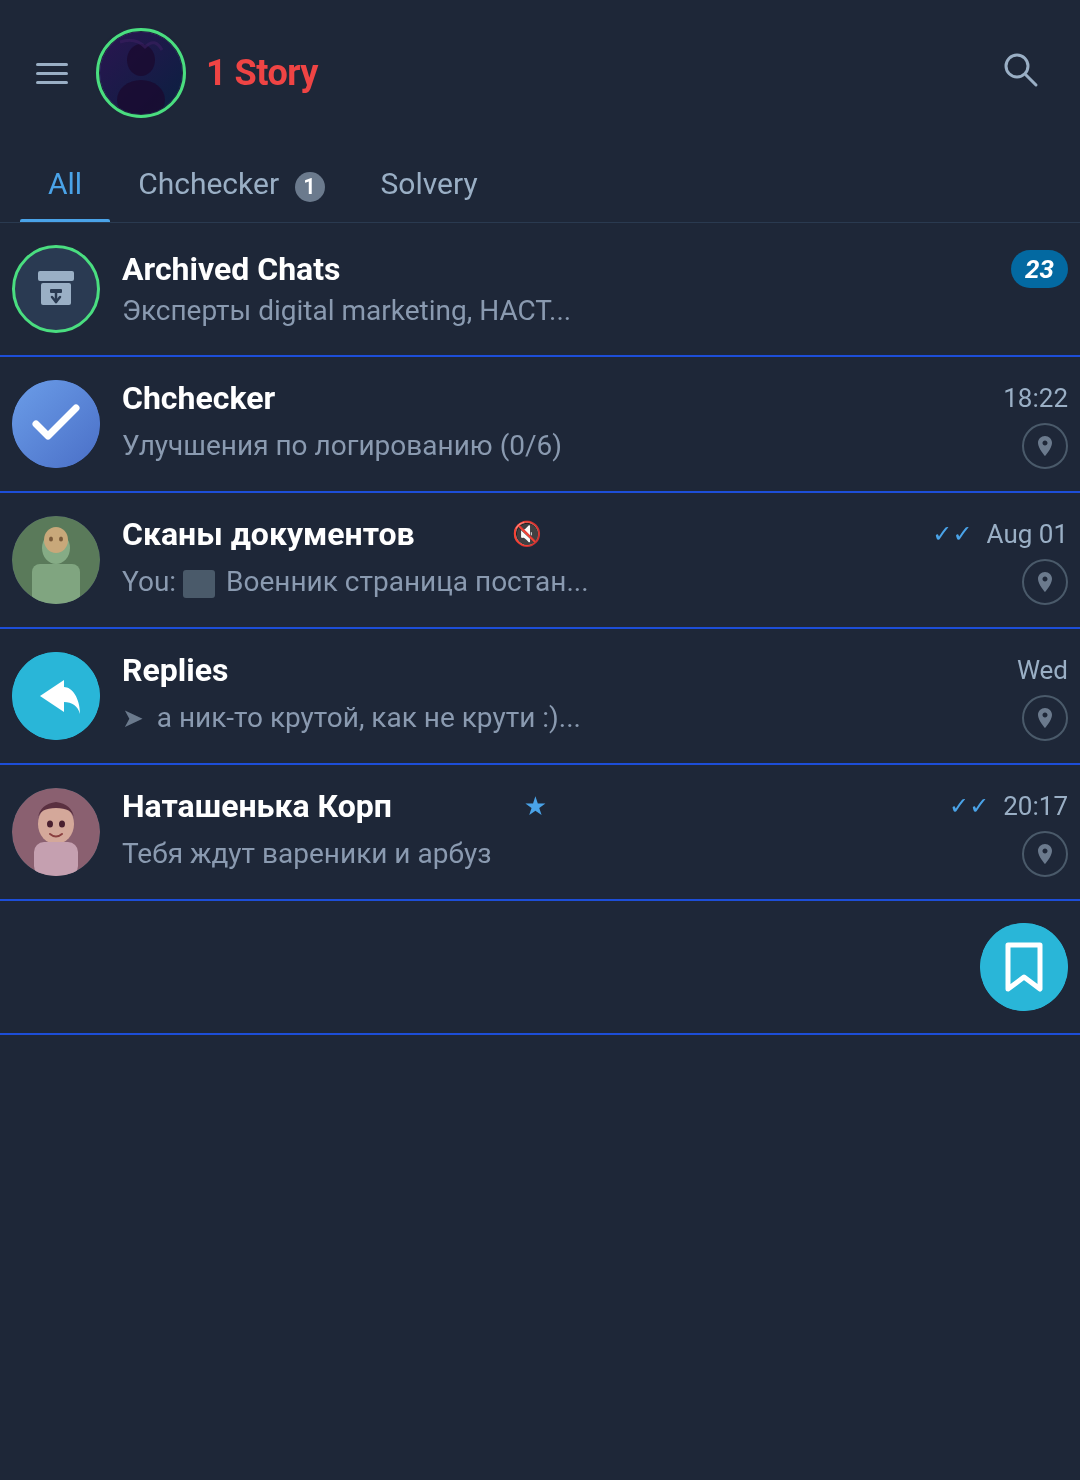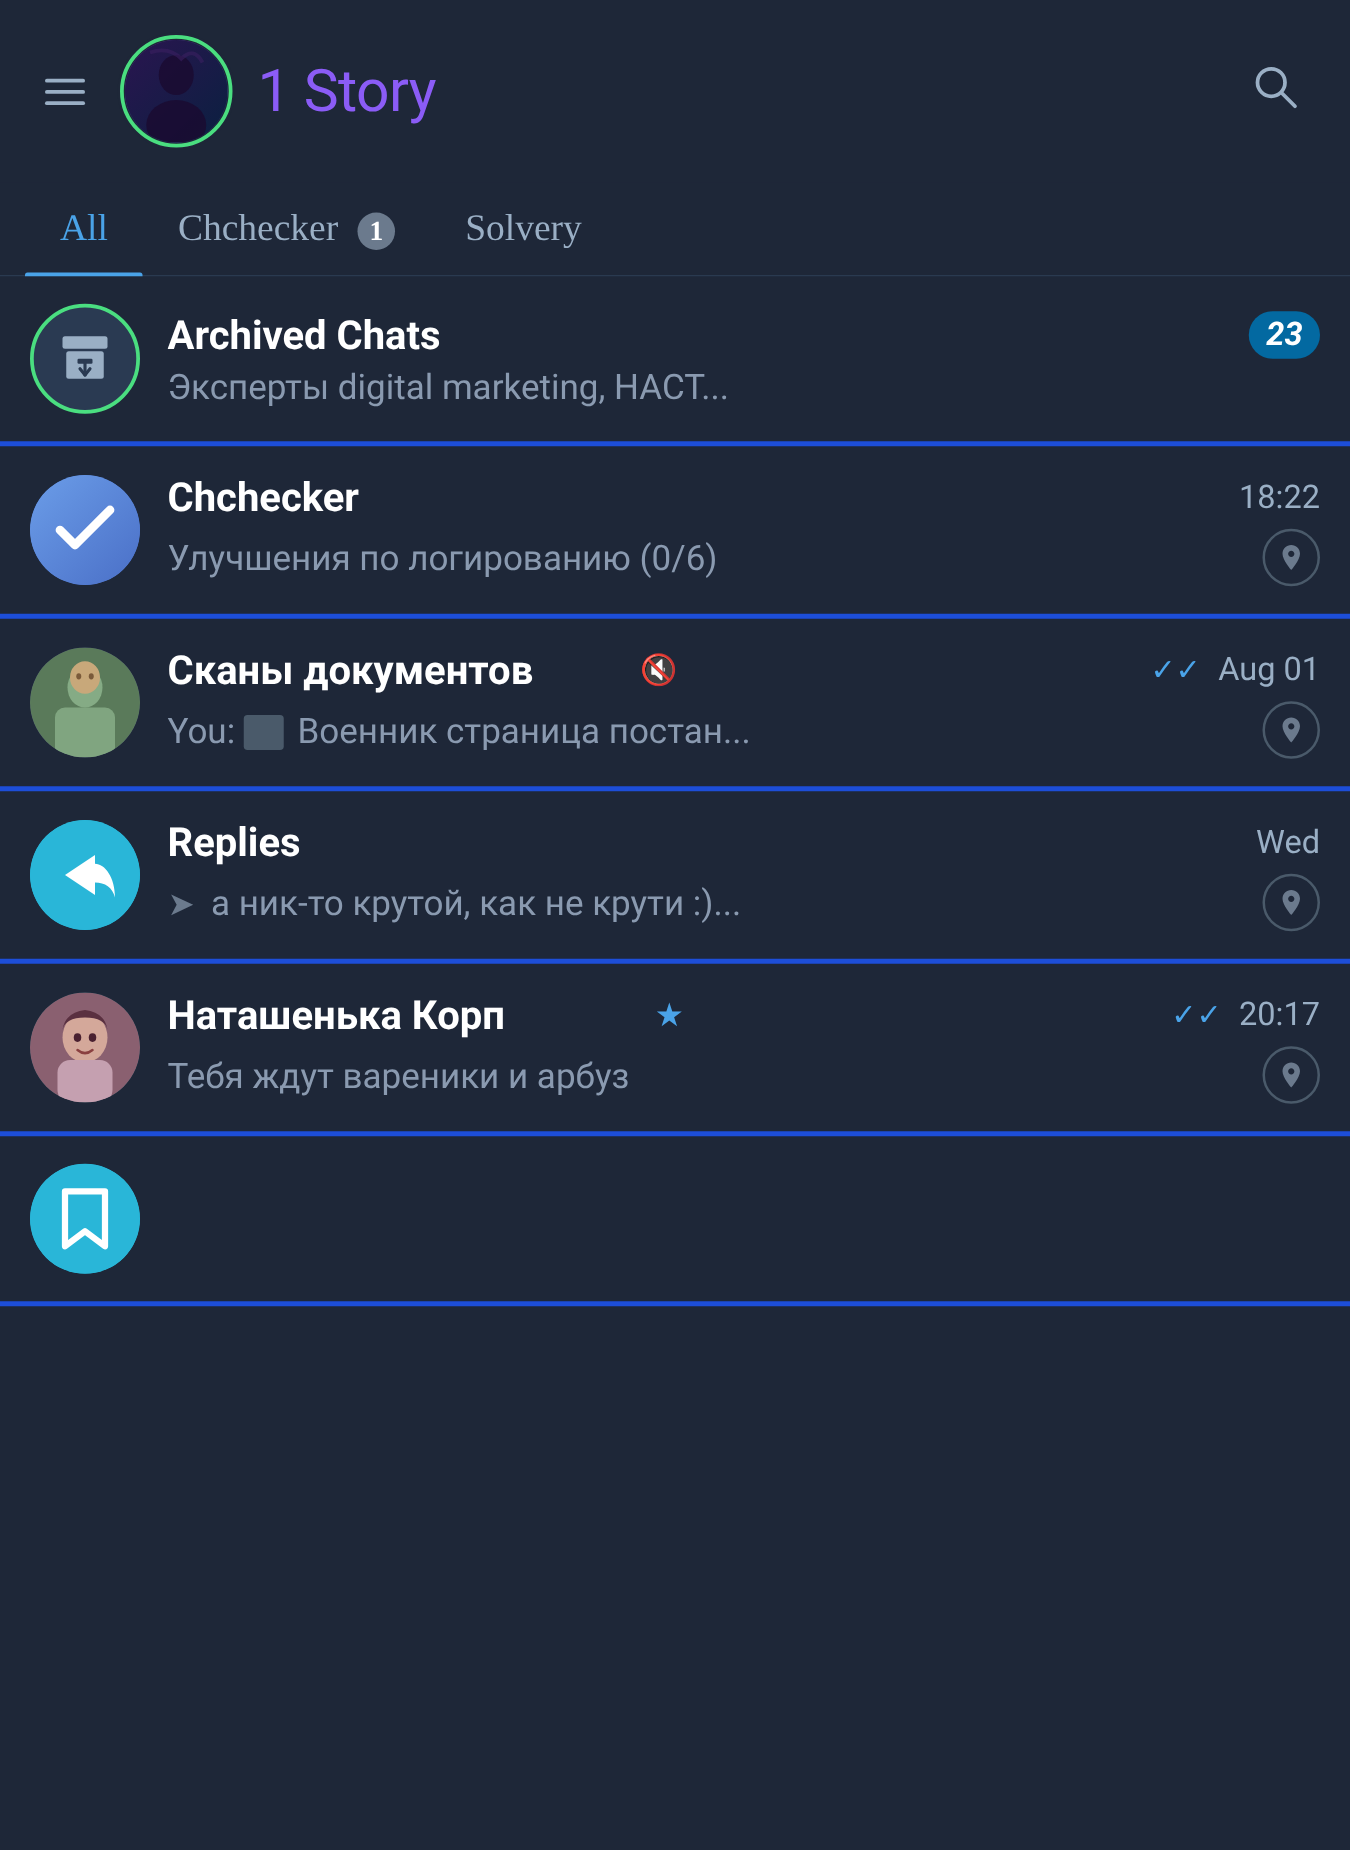--- a/index.html
+++ b/index.html
@@ -79,23 +79,23 @@
     
     .avatar-silhouette {
       width: 100%;
       height: 100%;
       position: absolute;
       top: 0; left: 0;
     }
 
     .header-title {
       flex: 1;
-      font-size: 47px;
-      font-weight: 400;
-      color: #8b5cf6;
+      font-size: 36px;
+      font-weight: 700;
+      color: #ef4444;
       letter-spacing: -0.5px;
     }
 
     .header-search-icon {
       cursor: pointer;
       padding: 8px;
       color: #9aafc5;
       font-size: 36px;
     }
 
@@ -108,21 +108,20 @@
       gap: 0;
     }
 
     .tab {
       padding: 20px 28px;
       font-size: 30px;
       color: #9aafc5;
       cursor: pointer;
       position: relative;
       white-space: nowrap;
-      font-family: Liberation Serif, serif;
     }
 
     .tab.active {
       color: #4aa3e8;
     }
 
     .tab.active::after {
       content: '';
       position: absolute;
       bottom: -1px;
@@ -149,25 +148,26 @@
 
     
     .chat-list {
       display: flex;
       flex-direction: column;
     }
 
     .chat-item {
       display: flex;
       align-items: center;
-      padding: 22px 24px;
-      border-bottom: 4px solid #1d4ed8;
+      padding: 22px 12px;
+      border-bottom: 2px solid #1d4ed8;
       cursor: pointer;
       gap: 22px;
       min-height: 120px;
+      justify-content: flex-end;
     }
 
     
     .avatar-container {
       width: 88px;
       height: 88px;
       border-radius: 50%;
       flex-shrink: 0;
       overflow: hidden;
       position: relative;

